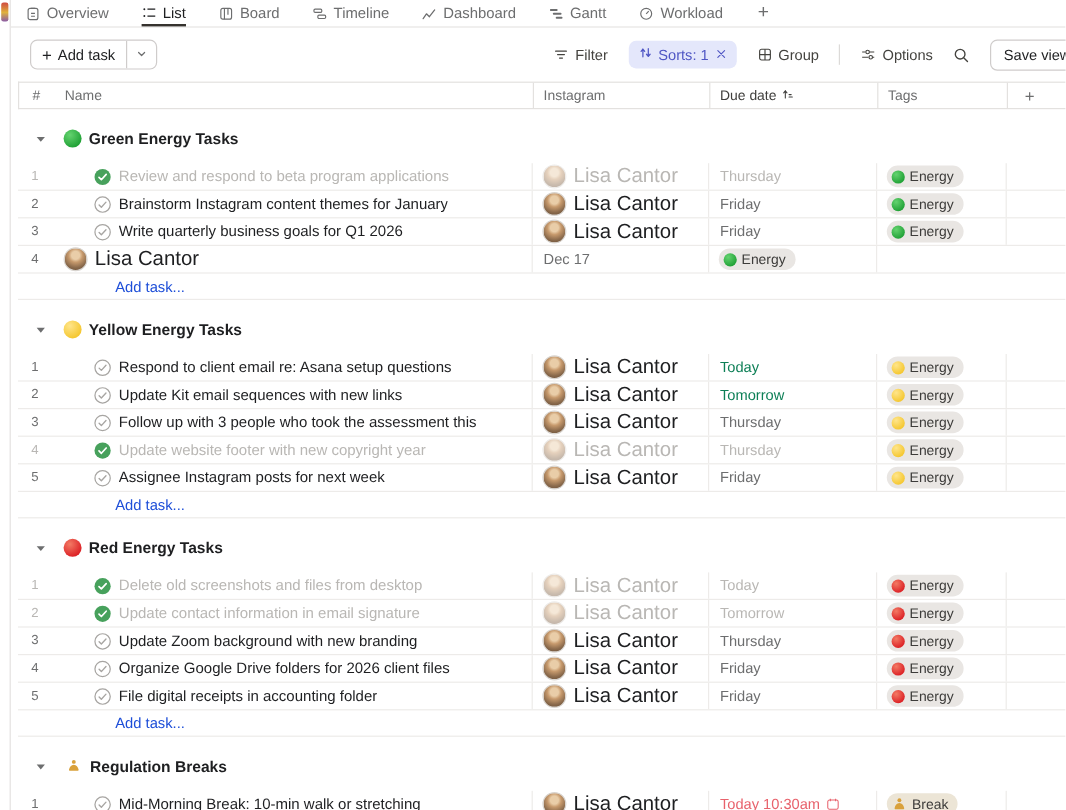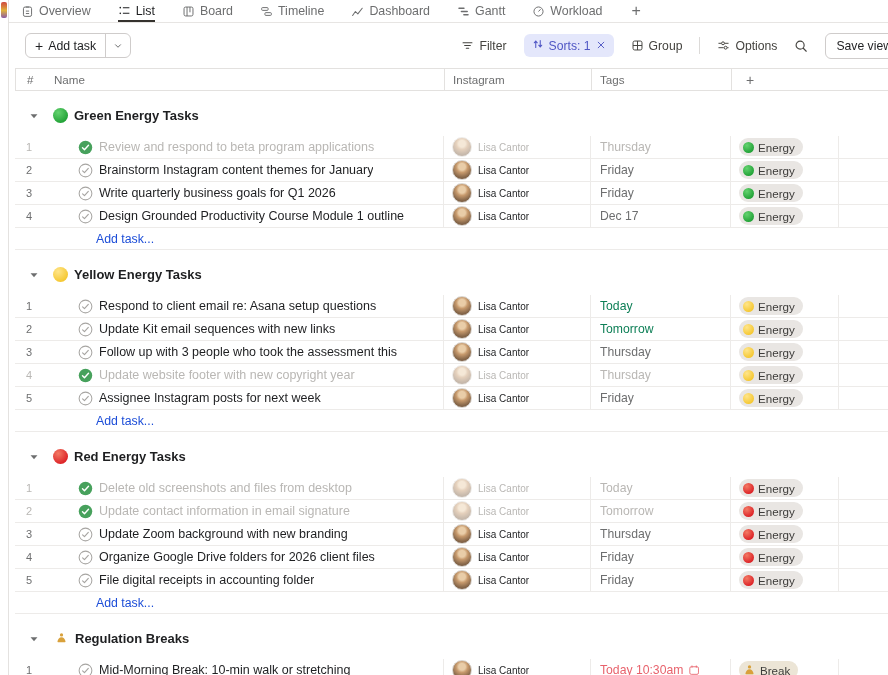--- a/index.html
+++ b/index.html
@@ -47,21 +47,21 @@
   .sec-dot{width:15px;height:15px;border-radius:50%;margin-right:6px;}
   .sec-dot-icon{width:17px;height:17px;border-radius:0;display:flex;align-items:center;justify-content:center;margin-right:5px;}
   .sec-title{font-size:13px;font-weight:700;color:#1e1f21;}
   
   .trow{height:23px;border-bottom:1px solid #edebe9;align-items:center;font-size:12.5px;cursor:pointer;}
   .trow>div{height:100%;display:flex;align-items:center;overflow:hidden;}
   .c-num{padding-left:11px;font-size:11px;color:#6d6e6f;}
   .c-name{padding-left:33px;gap:6px;border-right:1px solid #edebe9;white-space:nowrap;}
   .chk{display:flex;flex:none;cursor:pointer;}
   .tname{overflow:hidden;text-overflow:ellipsis;color:#1e1f21;}
-  .c-asg{padding-left:8px;gap:6px;border-right:1px solid #edebe9;white-space:nowrap;font-size:10px;}
+  .c-asg{padding-left:8px;gap:6px;border-right:1px solid #edebe9;white-space:nowrap;font-size:17px;}
   .avatar{width:20px;height:20px;flex:none;border-radius:50%;border:1px solid #d8d4cf;
     background:radial-gradient(circle at 50% 32%,#e9cda8 0 22%,#c79a6d 38%,#8a6a4c 68%,#5f4733 100%);}
   .c-due{padding-left:9px;gap:5px;border-right:1px solid #edebe9;font-size:12.2px;white-space:nowrap;}
   .due-default{color:#6d6e6f;}
   .due-muted{color:#b9b7b4;}
   .due-green{color:#0d7f56;}
   .due-red{color:#e8626c;}
   .recur{display:flex;}
   .c-tag{padding-left:8px;border-right:1px solid #edebe9;}
   .pill{display:inline-flex;align-items:center;gap:4px;background:#e9e6e3;border-radius:9px;padding:2.5px 8px 2.5px 4px;cursor:pointer;}
@@ -208,20 +208,26 @@
           </span>
       </div>
       <button class="save-btn">Save view</button>
     </div>
   </div>
 
   <div class="grid thead">
     <div class="th-num">#</div>
     <div class="th-name">Name</div>
     <div class="th-asg">Instagram</div>
+    <div class="th-due">
+      <span>Due date</span>
+      <span><svg width="11" height="11" viewBox="0 0 16 16" fill="none" stroke="#3f3e3c" stroke-width="1.3" stroke-linecap="round" stroke-linejoin="round">
+            <path d="M5 12.5V4M5 4L3 6.4M5 4l2 2.4M9.5 11.5h4M9.5 8.5h2.6"></path>
+          </svg></span>
+    </div>
     <div class="th-tags">Tags</div>
     <div class="th-plus">+</div>
   </div>
 
   <div>
       <section class="section">
         <div class="sec-head">
           <span class="sec-tri">
             <svg viewBox="0 0 16 16" width="10" height="10">
               <path d="M2.5 5h11L8 11.5z" fill="#6d6e6f"></path>
@@ -303,29 +309,20 @@
           <div class="c-tag">
             <span class="pill">
               <span class="pdot" style="background: radial-gradient(circle at 35% 30%, rgb(100, 211, 111), rgb(35, 163, 56) 72%);"></span>
               <span class="plabel">Energy</span>
             </span>
           </div>
           <div class="c-plus"></div>
         </div>
         <div class="grid trow">
           <div class="c-num">4</div>
-          <div class="c-name">
-            <span class="chk">
-              <svg viewBox="0 0 16 16" width="15" height="15">
-                <circle cx="8" cy="8" r="6.8" fill="none" stroke="#a7a5a2" stroke-width="1.1"></circle>
-                <path d="M4.9 8.3l2 2 4.1-4.5" stroke="#a7a5a2" stroke-width="1.2" fill="none" stroke-linecap="round" stroke-linejoin="round"></path>
-              </svg>
-            </span>
-            <span class="tname">Design Grounded Productivity Course Module 1 outline</span>
-          </div>
           <div class="c-asg">
             <span class="avatar"></span>
             <span class="aname">Lisa Cantor</span>
           </div>
           <div class="c-due due-default">
             <span>Dec 17</span>
           </div>
           <div class="c-tag">
             <span class="pill">
               <span class="pdot" style="background: radial-gradient(circle at 35% 30%, rgb(100, 211, 111), rgb(35, 163, 56) 72%);"></span>

